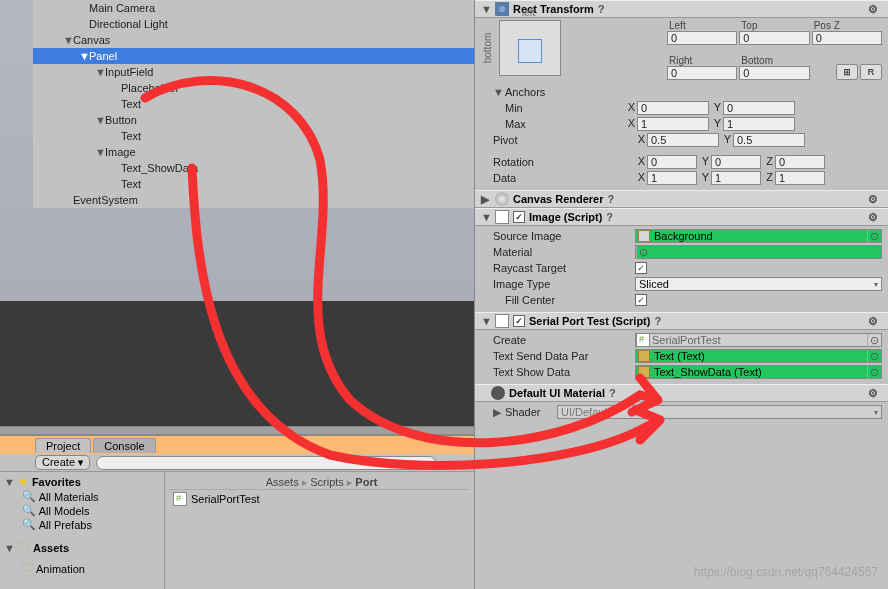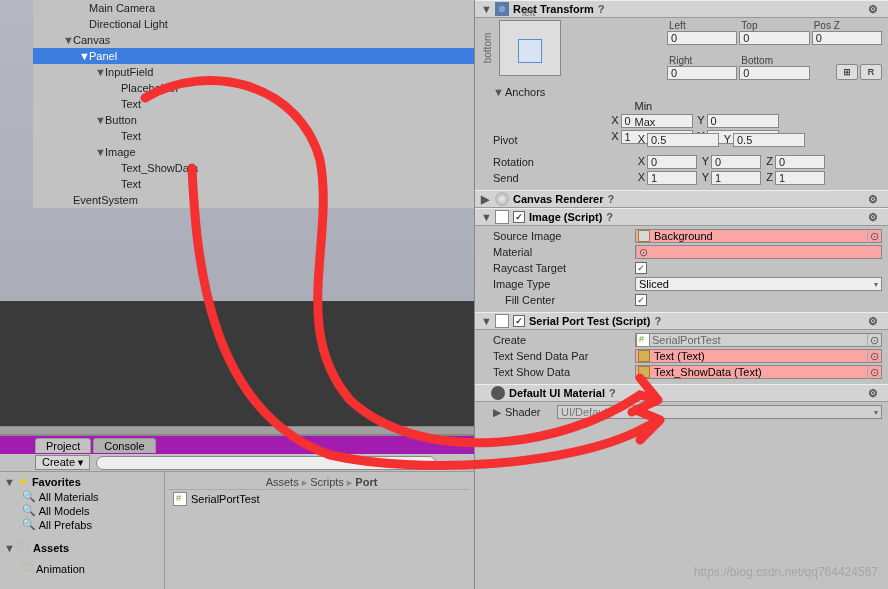--- a/index.html
+++ b/index.html
@@ -13,25 +13,25 @@
   .hierarchy-row { height:16px; line-height:16px; padding-left:4px; color:#222; white-space:nowrap; cursor:default; }
   .hierarchy-row.sel { background:#3e7de0; color:#fff; }
   .indent-1 { padding-left: 30px; }
   .indent-2 { padding-left: 46px; }
   .indent-3 { padding-left: 62px; }
   .indent-4 { padding-left: 78px; }
   .tri { display:inline-block; width:10px; color:#555; }
   .tri.sel { color:#fff; }
   .small-panel { height:9px; background:#a0a0a0; border-top:1px solid #888; border-bottom:1px solid #888;}
   .project-area { height:154px; background:#c2c2c2; border-top:1px solid #888; display:flex; flex-direction:column;}
-  .tabs { height:18px; background:#a21caf; display:flex; align-items:center; padding-left:35px; gap:2px;}
+  .tabs { height:18px; background:#fdba74; display:flex; align-items:center; padding-left:35px; gap:2px;}
   .tab { background:#c2c2c2; padding:1px 10px; border-radius:3px 3px 0 0; border:1px solid #999; border-bottom:none; cursor:pointer;}
   .tab.inactive { background:#b0b0b0; }
   .toolbar-row { height:18px; display:flex; align-items:center; padding:0 35px; gap:6px; border-bottom:1px solid #999;}
-  .create-btn { background:#d8d8d8; border:1px solid #888; border-radius:0; padding:0 6px; font-size:10px; cursor:pointer;}
+  .create-btn { background:#d8d8d8; border:1px solid #888; border-radius:5px; padding:0 6px; font-size:10px; cursor:pointer;}
   .search-box { flex:1; max-width:340px; height:14px; background:#eee; border:1px solid #888; border-radius:8px; }
   .project-body { flex:1; display:flex; }
   .proj-left { width:165px; border-right:1px solid #999; padding:2px 4px;}
   .proj-right { flex:1; padding:2px 4px;}
   .fav-head { display:flex; align-items:center; gap:4px; padding:1px 0;}
   .star { color:#f5c518; }
   .fav-item { padding-left:18px; display:flex; align-items:center; gap:3px; padding-top:1px;}
   .mag { color:#d4a020; }
   .folder { color:#c9a862; }
   .breadcrumb { height:16px; border-bottom:1px solid #aaa; padding-left:4px; line-height:16px; color:#444;text-align:center;}
@@ -54,36 +54,36 @@
   .checkbox { width:12px; height:12px; background:#fff; border:1px solid #666; display:inline-flex; align-items:center; justify-content:center; font-size:9px; color:#333;}
 
   .prop-area { padding:2px 6px 4px 18px; }
   .row { display:flex; align-items:center; height:16px; gap:2px; }
   .row .label { width:140px; color:#222; }
   .field { flex:1; height:14px; background:#eee; border:1px solid #888; padding:0 3px; line-height:12px; font-size:11px; color:#222;}
   .xyz { display:flex; flex:1; gap:2px;}
   .xyz .axis-label { width:10px; text-align:right; color:#222;}
   .xyz .field { width:50px; flex:none;}
   .xyz-wide .field { width:72px; }
-  .obj-field { display:flex; flex:1; background:#fca5a5; border:1px solid #888; height:14px; align-items:center;}
+  .obj-field { display:flex; flex:1; background:#22c55e; border:1px solid #888; height:14px; align-items:center;}
   .obj-icon { width:12px; height:12px; background:#d4b050; margin:0 2px; border:1px solid #a08030;}
   .obj-text { flex:1; padding-left:2px;}
   .obj-pick { width:14px; text-align:center; color:#555; cursor:pointer; border-left:1px solid #aaa;}
   .color-swatch { flex:1; height:14px; background:#fff; border:1px solid #888; cursor:pointer; position:relative;}
   .color-swatch::after { content:""; position:absolute; right:0; top:0; bottom:0; width:12px; background:#888; border-left:1px solid #666;}
   .dropdown { flex:1; height:14px; background:#eee; border:1px solid #888; display:flex; align-items:center; padding:0 3px;}
   .dd-arrow { margin-left:auto; font-size:8px; color:#666;}
   .rect-diag { width:62px; height:56px; border:1px solid #888; background:#ddd; margin:2px 6px 4px 24px; position:relative; display:inline-block;}
   .rect-diag-inner { position:absolute; top:18px; left:18px; width:24px; height:24px; border:1px solid #5a8fd8; background:#d8e4f4;}
   .rect-left-label { position:absolute; left:-28px; top:50%; transform:translateY(-50%) rotate(-90deg); font-size:10px; color:#666;}
   .rect-top-label { position:absolute; top:-14px; left:22px; font-size:10px; color:#666;}
   .rect-top-row { display:flex; padding-left:100px; gap:2px;}
   .rect-col { flex:1; }
   .rect-col .clabel { font-size:10px; color:#444; padding-left:2px;}
-  .anchors-sub { padding-left:12px;flex-direction:column;}
+  .anchors-sub { padding-left:12px;}
   .bp-btn { width:22px; height:16px; border:1px solid #888; background:#ddd; border-radius:2px; font-size:9px; display:inline-flex; align-items:center; justify-content:center; cursor:pointer;}
 
   .add-comp-wrap { text-align:center; padding:10px 0;}
   .add-comp { padding:3px 60px; background:#ddd; border:1px solid #888; border-radius:3px; cursor:pointer;}
 
   .annotation { position:absolute; pointer-events:none; z-index:100; }
   .watermark { position:absolute; right:10px; bottom:10px; color:#999; font-size:12px; opacity:.7;}
 </style>
 </head>
 <body>
@@ -237,21 +237,21 @@
           <div class="xyz">
               <span class="axis-label">X</span>
               <div class="field">0</div>
               <span class="axis-label">Y</span>
               <div class="field">0</div>
               <span class="axis-label">Z</span>
               <div class="field">0</div>
             </div>
           </div>
         <div class="row">
-            <span class="label">Send</span>
+            <span class="label">Data</span>
           <div class="xyz">
               <span class="axis-label">X</span>
               <div class="field">1</div>
               <span class="axis-label">Y</span>
               <div class="field">1</div>
               <span class="axis-label">Z</span>
               <div class="field">1</div>
             </div>
           </div>
       </div>

